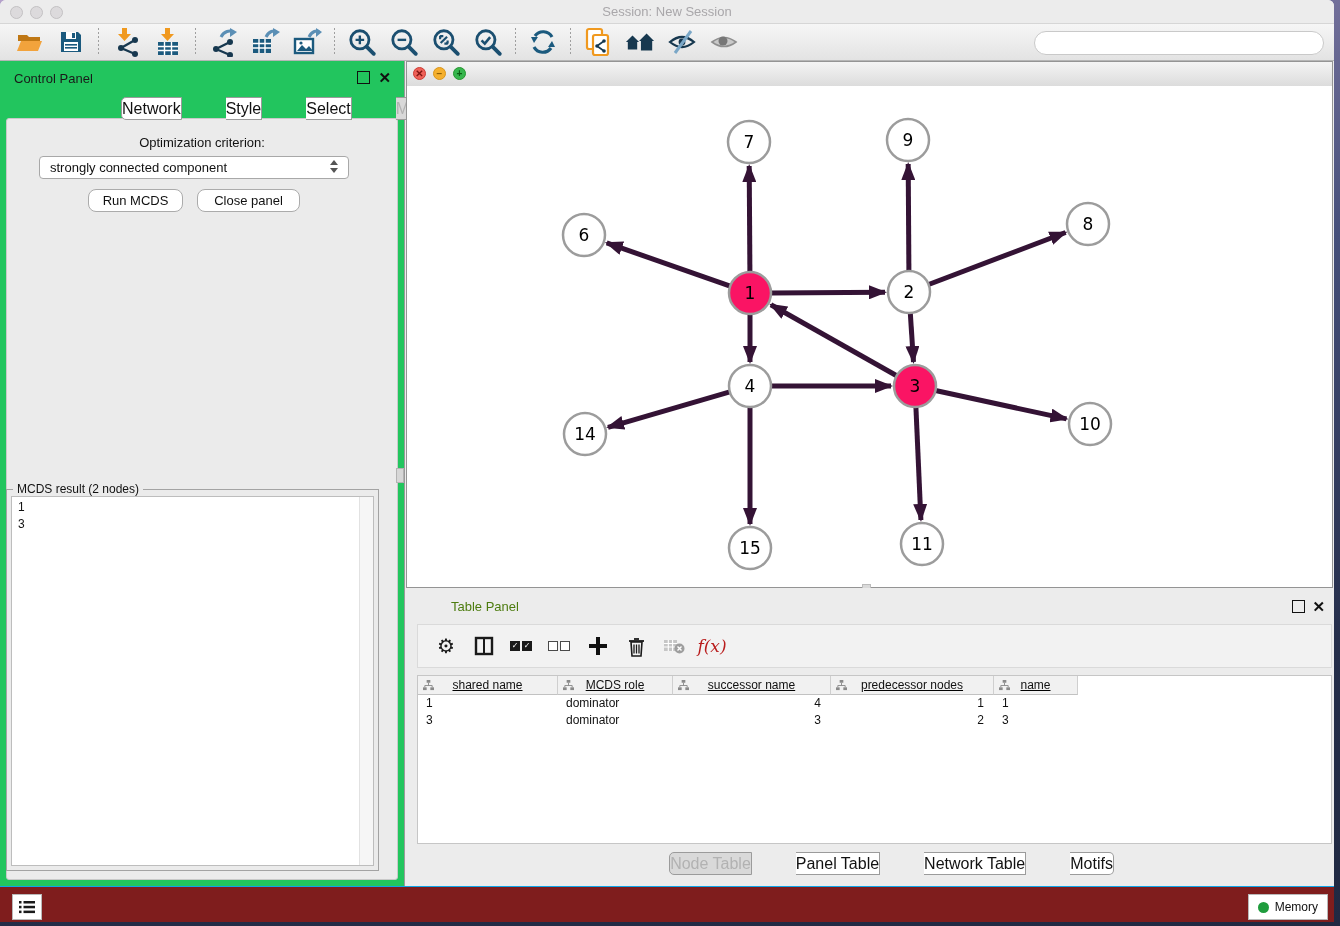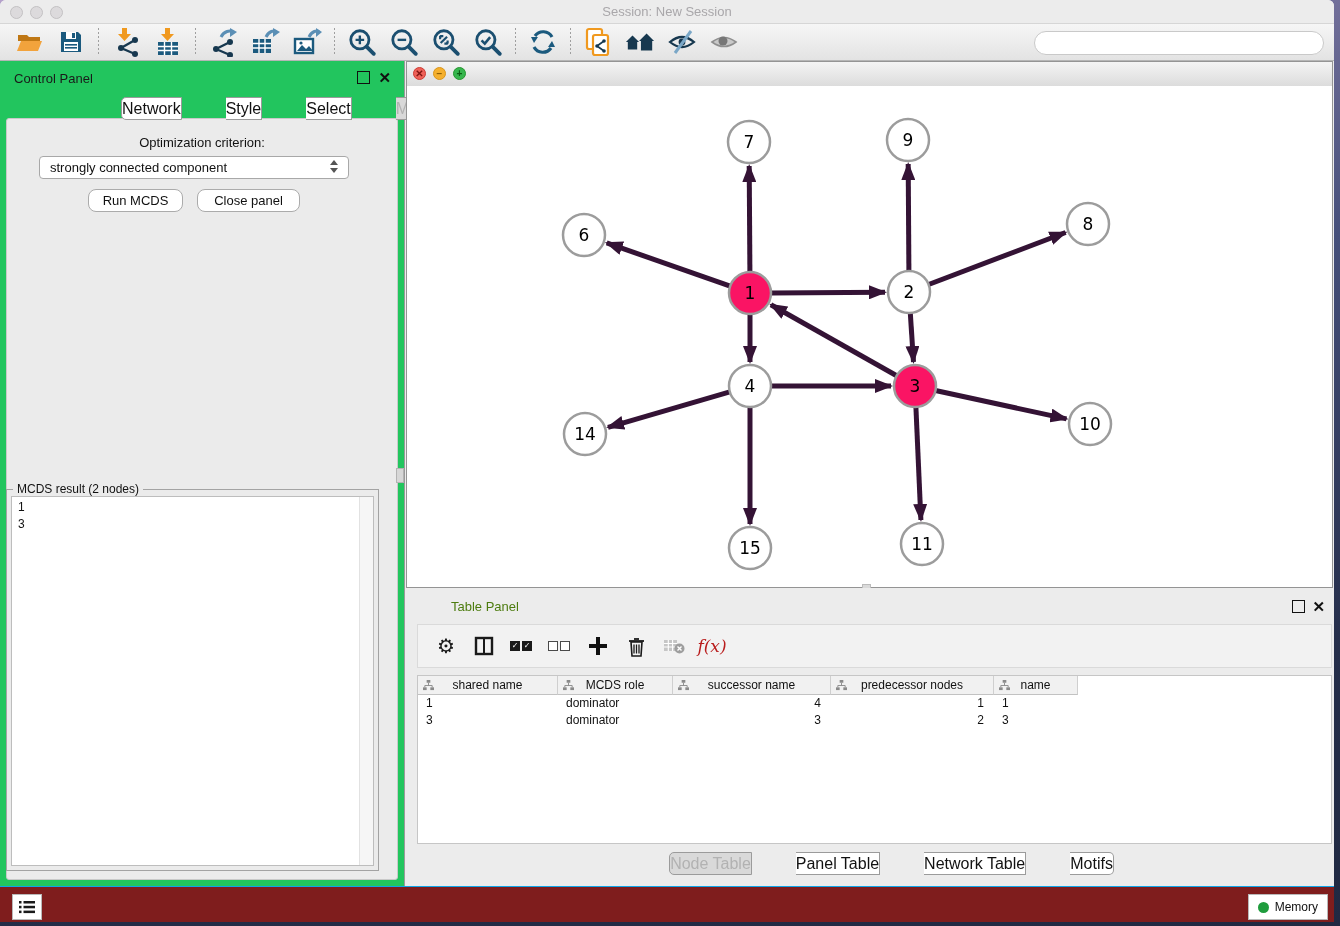--- a/index.html
+++ b/index.html
@@ -94,21 +94,21 @@
   #tp-toolbar{position:absolute;left:11px;top:36px;width:915px;height:44px;background:#f2f2f2;
     border:1px solid #dadada;box-sizing:border-box;display:flex;align-items:center;padding-left:16px;}
   .tpt-btn{width:24px;height:24px;display:flex;align-items:center;justify-content:center;margin-right:14px;flex:0 0 auto;}
   .gear-glyph{font-size:20px;color:#1a1a1a;line-height:20px;}
   .chk{width:10px;height:10px;display:inline-block;box-sizing:border-box;}
   .chk.on{background:#1a1a1a;color:#fff;font-size:8px;line-height:10px;text-align:center;margin-right:2px;}
   .chk.off{border:1.6px solid #4a4a4a;background:#fff;margin-right:2px;}
   .fx-label{font-family:"DejaVu Serif",serif;font-style:italic;font-size:17px;color:#b91c1c;}
   #table-box{position:absolute;left:11px;top:87px;width:915px;height:169px;background:#fff;
     border:1px solid #c6c6c6;box-sizing:border-box;}
-  #table-header{display:grid;grid-template-columns:140px 115px 158px 163px 84px;height:19px;}
+  #table-header{display:grid;grid-template-columns:140px 115px 158px 163px 84px;height:19px;text-decoration:underline;}
   .th{background:#f1f1f1;border-right:1px solid #cfcfcf;border-bottom:1px solid #c2c2c2;
     font-size:12px;color:#111;display:flex;align-items:center;justify-content:center;position:relative;}
   .th .attr-ic{position:absolute;left:5px;top:4px;}
   .trow{display:grid;grid-template-columns:140px 115px 158px 163px 84px;height:17px;}
   .td{font-size:12px;color:#111;line-height:17px;padding:0 8px;overflow:hidden;white-space:nowrap;}
   .td.num{text-align:right;padding-right:10px;}
   #tp-tabs{left:0;right:0;bottom:11px;justify-content:center;position:absolute;display:flex;}
   
   #status-bar{position:absolute;left:0;top:886px;width:100%;height:36px;background:#7f1d1d;
     border-top:1px solid #0ea5e9;box-sizing:border-box;}

